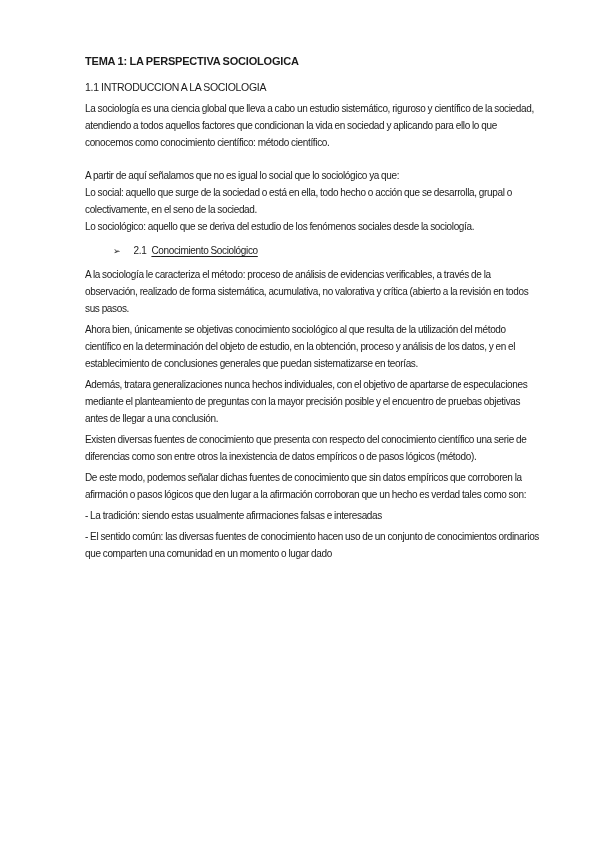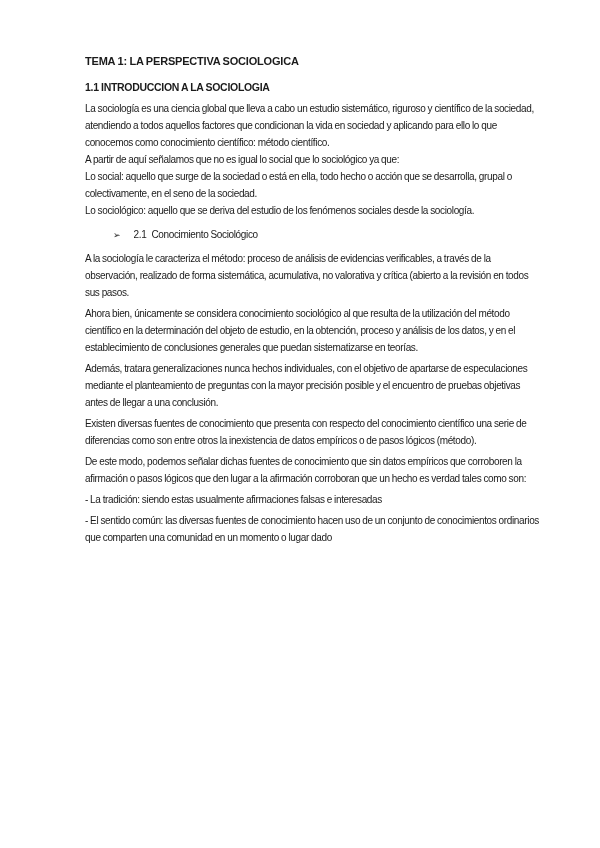--- a/index.html
+++ b/index.html
@@ -24,34 +24,34 @@
   }
   .doc-title {
     font-size: 11px;
     font-weight: bold;
     letter-spacing: -0.2px;
     margin: 0 0 9px 0;
     white-space: nowrap;
   }
   .heading {
     font-size: 10.5px;
-    font-weight: bold;
+    font-weight: normal;
     letter-spacing: -0.3px;
     margin: 7px 0 4px 0;
     white-space: nowrap;
   }
   .heading.h12 {
     margin-top: 17px;
     letter-spacing: -0.5px;
   }
   p.para {
     margin: 0 0 4px 0;
   }
   p.tight {
-    margin-bottom: 0;
+    margin-bottom: 16px;
   }
   .hardlines {
     white-space: pre-line;
   }
   .bullet-row {
     margin: 7px 0 6px 28px;
   }
   .bullet-row.spaced {
     margin-top: 14px;
   }
@@ -59,20 +59,21 @@
     display: inline-block;
     font-family: "DejaVu Sans", sans-serif;
     font-size: 9px;
     margin-right: 13px;
     letter-spacing: 0;
   }
   .bullet-num {
     margin-right: 5px;
   }
   .underlined {
+    text-decoration: underline;
     text-underline-offset: 2px;
   }
   .list p.para {
     margin-bottom: 4px;
   }
 </style>
 </head>
 <body>
 
 <div class="page">
@@ -87,21 +88,21 @@
 Lo social: aquello que surge de la sociedad o está en ella, todo hecho o acción que se desarrolla, grupal o colectivamente, en el seno de la sociedad.
 Lo sociológico: aquello que se deriva del estudio de los fenómenos sociales desde la sociología.</p>
 
 
   <div class="bullet-row">
     <span class="bullet-arrow">➢</span><span class="bullet-num">2.1</span><span class="underlined">Conocimiento Sociológico</span>
   </div>
 
   <p class="para">A la sociología le caracteriza el método: proceso de análisis de evidencias verificables, a través de la observación, realizado de forma sistemática, acumulativa, no valorativa y crítica (abierto a la revisión en todos sus pasos.</p>
 
-  <p class="para">Ahora bien, únicamente se considera conocimiento sociológico al que resulta de la utilización del método científico en la determinación del objeto de estudio, en la obtención, proceso y análisis de los datos, y en el establecimiento de conclusiones generales que puedan sistematizarse en teorías.</p>
+  <p class="para">Ahora bien, únicamente se objetivas conocimiento sociológico al que resulta de la utilización del método científico en la determinación del objeto de estudio, en la obtención, proceso y análisis de los datos, y en el establecimiento de conclusiones generales que puedan sistematizarse en teorías.</p>
 
   <p class="para">Además, tratara generalizaciones nunca hechos individuales, con el objetivo de apartarse de especulaciones mediante el planteamiento de preguntas con la mayor precisión posible y el encuentro de pruebas objetivas antes de llegar a una conclusión.</p>
 
 
   <p class="para">Existen diversas fuentes de conocimiento que presenta con respecto del conocimiento científico una serie de diferencias como son entre otros la inexistencia de datos empíricos o de pasos lógicos (método).</p>
 
   <p class="para">De este modo, podemos señalar dichas fuentes de conocimiento que sin datos empíricos que corroboren la afirmación o pasos lógicos que den lugar a la afirmación corroboran que un hecho es verdad tales como son:</p>
 
   <div class="list">
     <p class="para">- La tradición: siendo estas usualmente afirmaciones falsas e interesadas</p>

